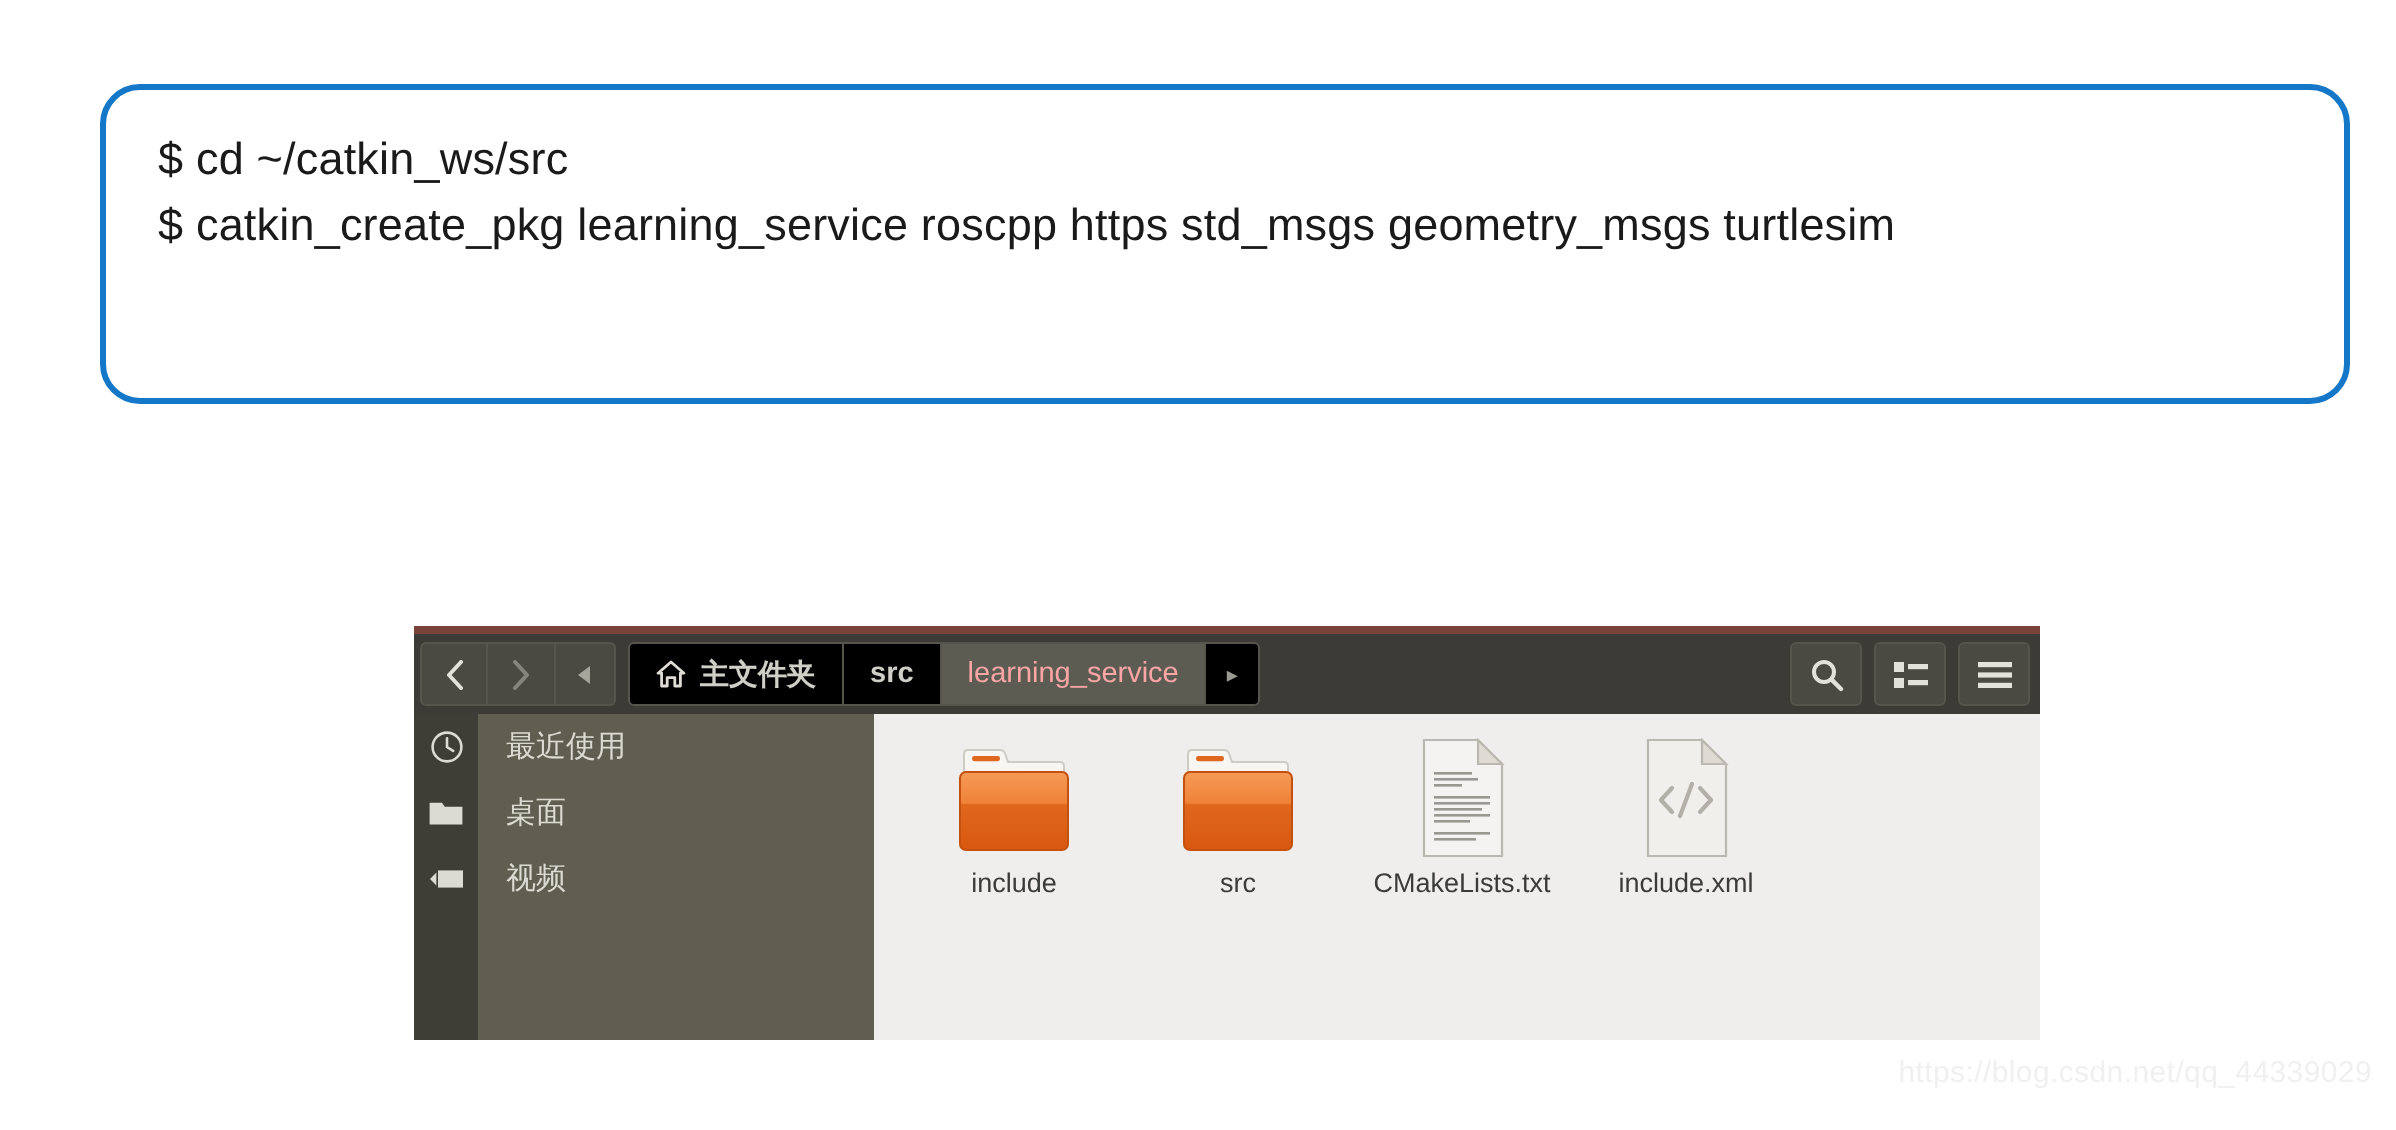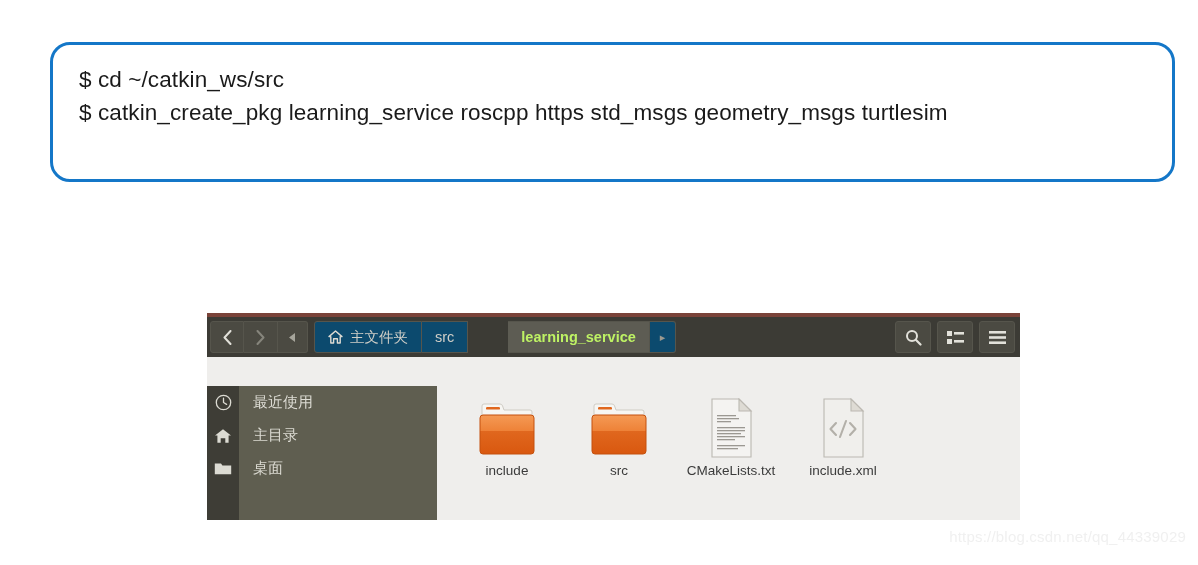--- a/index.html
+++ b/index.html
@@ -15,21 +15,21 @@
     overflow: hidden;
     position: relative;
   }
 
   
   .cmd-box {
     position: absolute;
     left: 50px;
     top: 42px;
     width: 1125px;
-    height: 140px;
+    height: 160px;
     box-sizing: border-box;
     border: 3px solid #1477c8;
     border-radius: 20px;
     background: #ffffff;
   }
   .cmd-lines {
     position: absolute;
     left: 26px;
     top: 18px;
     right: 24px;
@@ -109,37 +109,37 @@
     display: flex;
     align-items: stretch;
     height: 32px;
     flex: 1;
     min-width: 0;
   }
   .crumb {
     display: flex;
     align-items: center;
     padding: 0 13px;
-    background: #0c4a6e;
+    background: #000000;
     border: 1px solid #56554c;
     border-left-width: 0;
     color: #cfcec7;
     font-size: 14.5px;
     white-space: nowrap;
     box-sizing: border-box;
+    font-weight: bold;
   }
   .crumb:first-child {
     border-left-width: 1px;
     border-radius: 3px 0 0 3px;
   }
   .crumb.active {
     background: #5d5c53;
-    color: #bef264;
-    font-weight: bold;
-    margin-left: 40px;
+    color: #fca5a5;
+    font-weight: normal;
   }
   .crumb.arrow {
     padding: 0 10px;
     color: #9b9a90;
     font-size: 11px;
     border-radius: 0 3px 3px 0;
   }
   .crumb-home-icon {
     margin-right: 7px;
     display: inline-flex;
@@ -158,21 +158,20 @@
   .tb-right .tb-btn { width: 36px; }
 
   
   .fm-body {
     position: absolute;
     left: 0;
     top: 44px;
     right: 0;
     bottom: 0;
     display: flex;
-    margin-top: 29px;
   }
   .fm-sidebar {
     width: 230px;
     background: #5f5e50;
     position: relative;
     flex: none;
   }
   .fm-sidebar::before {
     content: "";
     position: absolute;
@@ -324,38 +323,39 @@
       <div class="side-item">
         <span class="side-icon">
           <svg width="17" height="17" viewBox="0 0 17 17" aria-hidden="true">
             <circle cx="8.5" cy="8.5" r="7.2" fill="none" stroke="#dcdbd3" stroke-width="1.3"></circle>
             <path d="M8.5 4.2 L8.5 8.5 L11.6 10.4" fill="none" stroke="#dcdbd3" stroke-width="1.3" stroke-linecap="round"></path>
           </svg>
         </span>
         <span class="side-label">最近使用</span>
       </div>
 
-      <div class="side-item">
-        <span class="side-icon">
-          <svg width="18" height="16" viewBox="0 0 18 16" aria-hidden="true">
-            <path d="M9 1.2 L17 7.6 L14.6 7.6 L14.6 14.8 L11.3 14.8 L11.3 10.3 L6.7 10.3 L6.7 14.8 L3.4 14.8 L3.4 7.6 L1 7.6 Z" fill="#dcdbd3"></path>
-          </svg>
-        </span>
-        <span class="side-label">主目录</span>
-      </div>
 
       <div class="side-item">
         <span class="side-icon">
           <svg width="18" height="15" viewBox="0 0 18 15" aria-hidden="true">
             <path d="M0.8 2.4 L7 2.4 L8.4 4.4 L17.2 4.4 L17.2 13.2 L0.8 13.2 Z" fill="#dcdbd3"></path>
           </svg>
         </span>
         <span class="side-label">桌面</span>
       </div>
 
+      <div class="side-item">
+        <span class="side-icon">
+          <svg width="19" height="13" viewBox="0 0 19 13" aria-hidden="true">
+            <rect x="5" y="2.2" width="12.5" height="8.6" fill="#dcdbd3"></rect>
+            <path d="M4.2 3.2 L4.2 9.8 L1 6.5 Z" fill="#dcdbd3"></path>
+          </svg>
+        </span>
+        <span class="side-label">视频</span>
+      </div>
 
 
     </div>
 
     <div class="fm-content">
       <div class="icon-grid">
 
         <div class="file-cell">
           <div class="file-thumb">
             <svg width="62" height="56" viewBox="0 0 62 56" aria-hidden="true">

